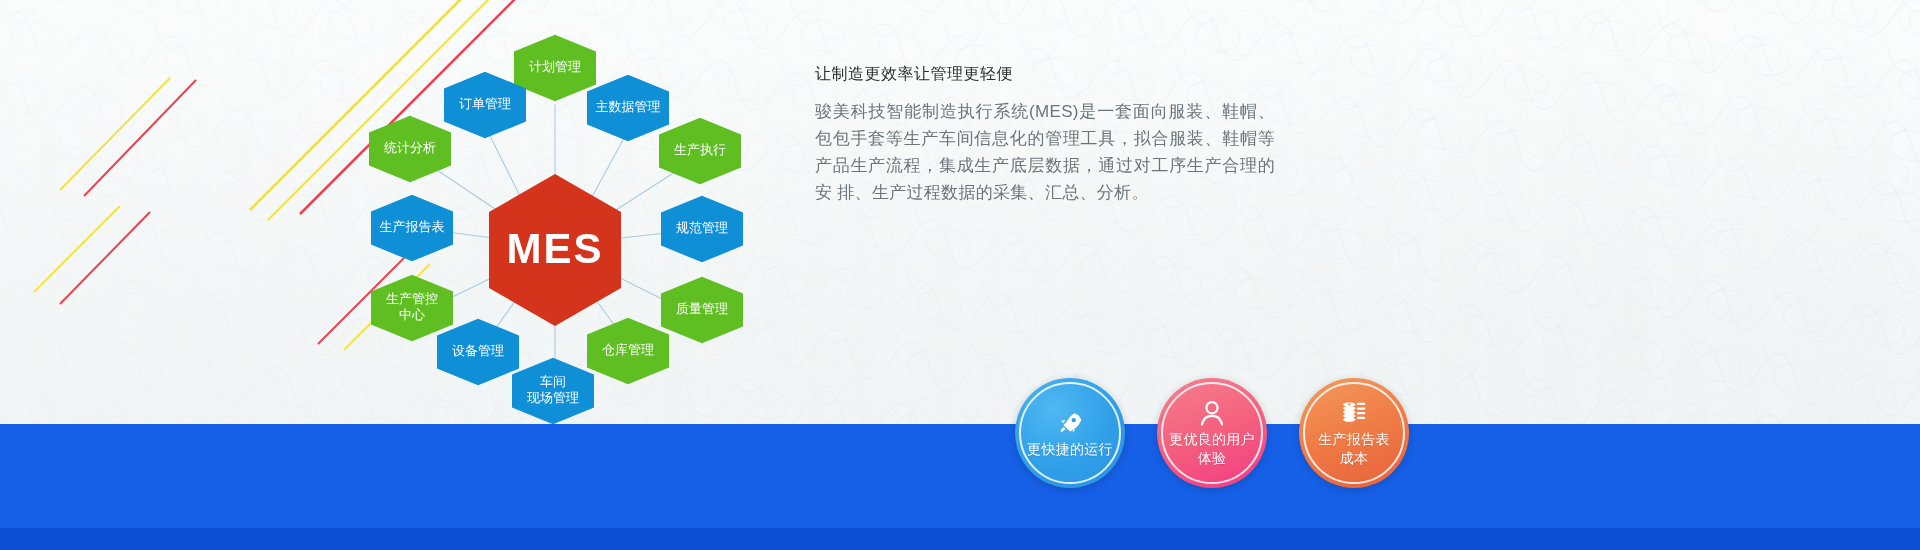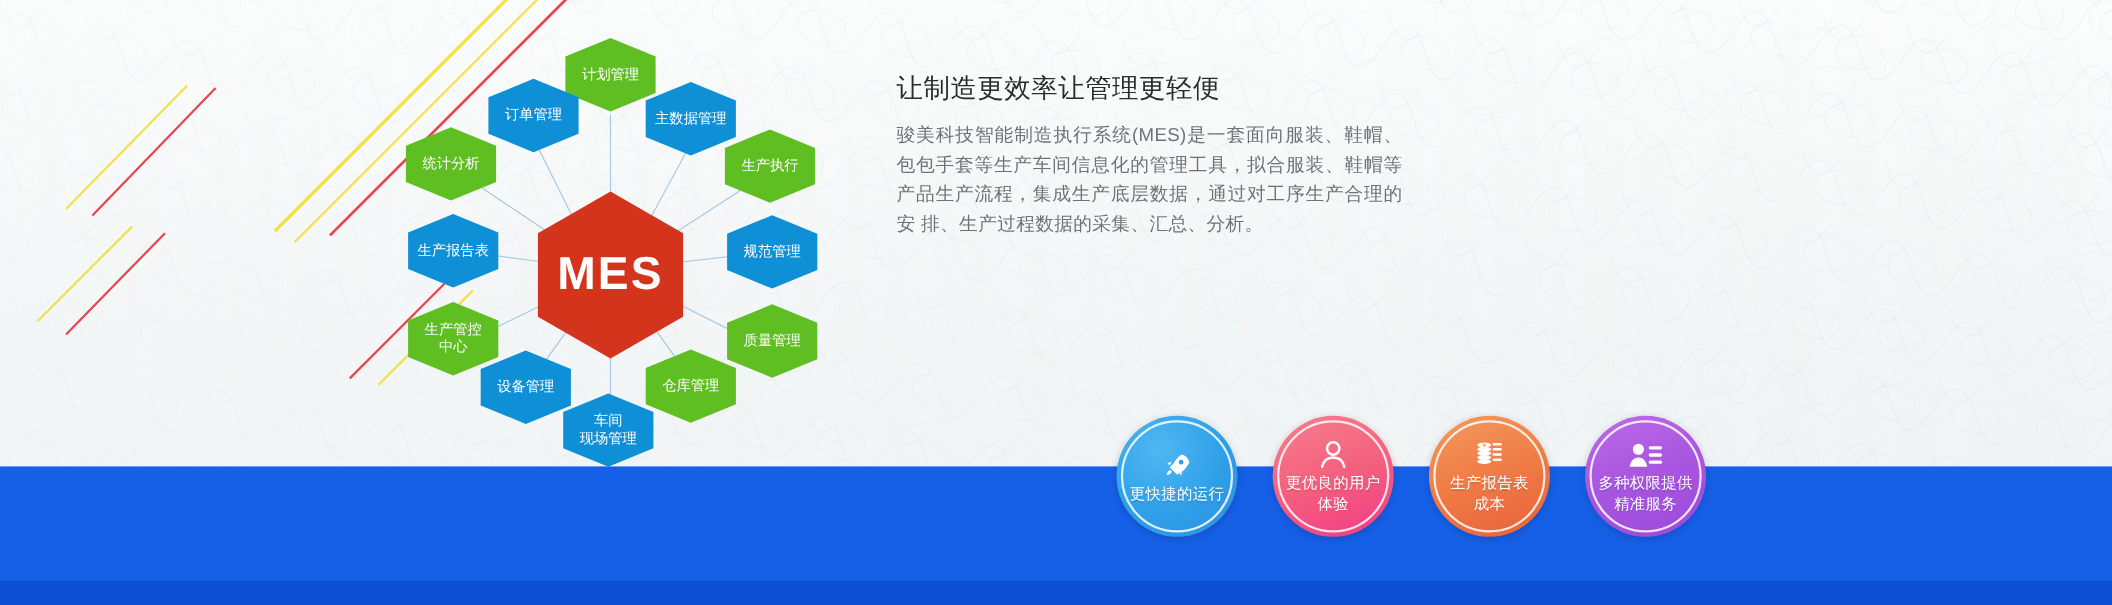--- a/index.html
+++ b/index.html
@@ -97,21 +97,21 @@
     font-family: "Liberation Serif", "DejaVu Serif", serif;
     font-weight: bold;
     font-size: 40px;
     color: #1b1b1b;
     letter-spacing: 1px;
     line-height: 1.15;
     white-space: nowrap;
   }
   #sub-title {
     margin-top: 6px;
-    font-size: 24px;
+    font-size: 16px;
     color: #2b2b2b;
     letter-spacing: .5px;
     white-space: nowrap;
   }
   #desc {
     margin-top: 13px;
     width: 460px;
   }
   #desc p {
     font-size: 17px;
@@ -347,32 +347,15 @@
               <rect x="19" y="20" width="9" height="2.4" rx="1"></rect>
             </g>
             <text x="11" y="9" font-size="6" text-anchor="middle" fill="#ef7b45" font-family="Liberation Sans, sans-serif">¥</text>
           </svg>
         </div>
         <div class="badge-text">
           <div>生产报告表</div>
           <div>成本</div>
         </div>
       </div>
-      <div class="badge badge-purple">
-        <div class="badge-icon">
-          <svg width="32" height="28" viewBox="0 0 34 30">
-            <circle cx="10" cy="9" r="5.4" fill="#fff"></circle>
-            <path d="M1.5 26c1-6 4.5-9 8.5-9s7.5 3 8.5 9z" fill="#fff"></path>
-            <g fill="#fff">
-              <rect x="20" y="6" width="13" height="3.2" rx="1.6"></rect>
-              <rect x="20" y="13" width="13" height="3.2" rx="1.6"></rect>
-              <rect x="20" y="20" width="13" height="3.2" rx="1.6"></rect>
-            </g>
-          </svg>
-        </div>
-        <div class="badge-text">
-          <div>多种权限提供</div>
-          <div>精准服务</div>
-        </div>
-      </div>
     </div>
 
 </div>
 
 </body></html>

